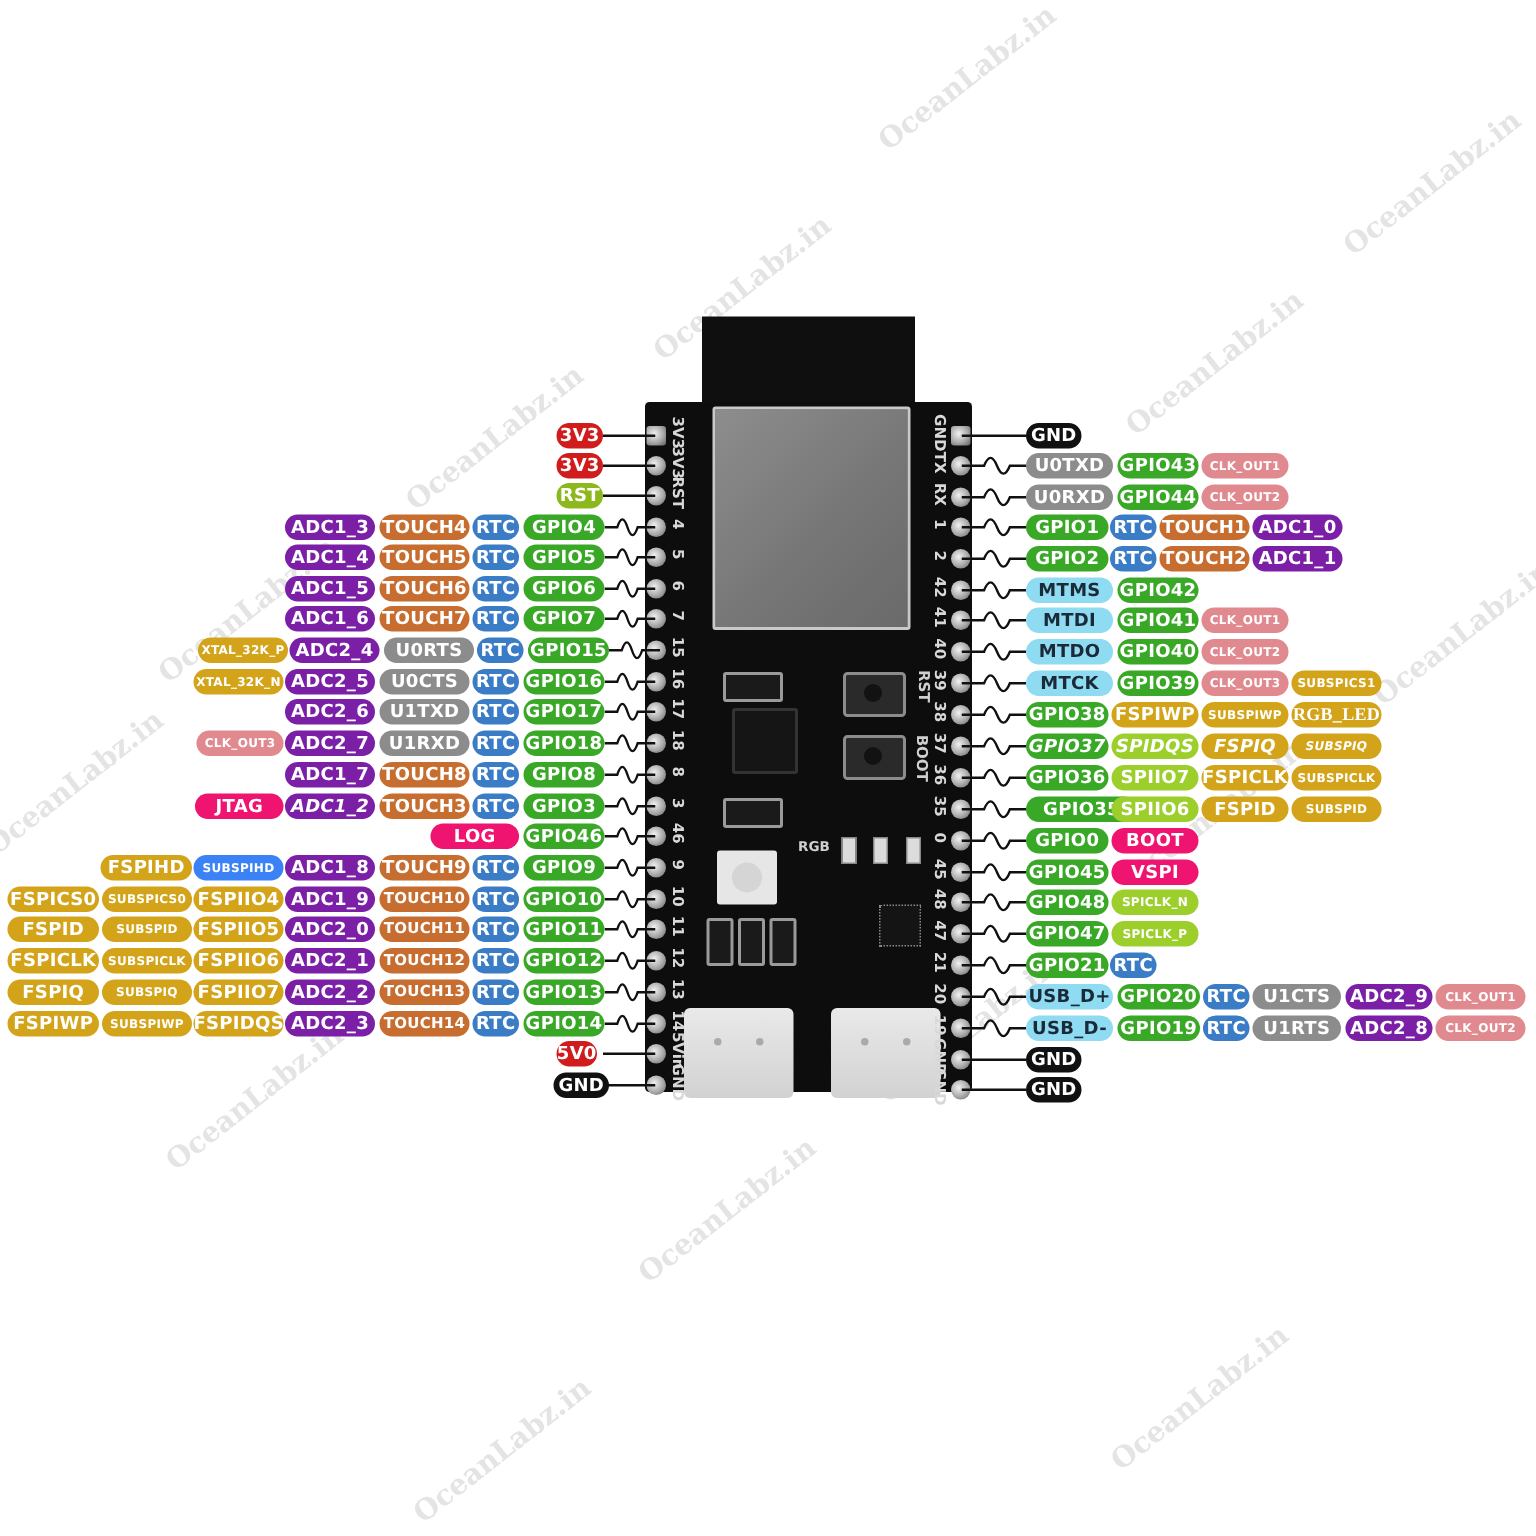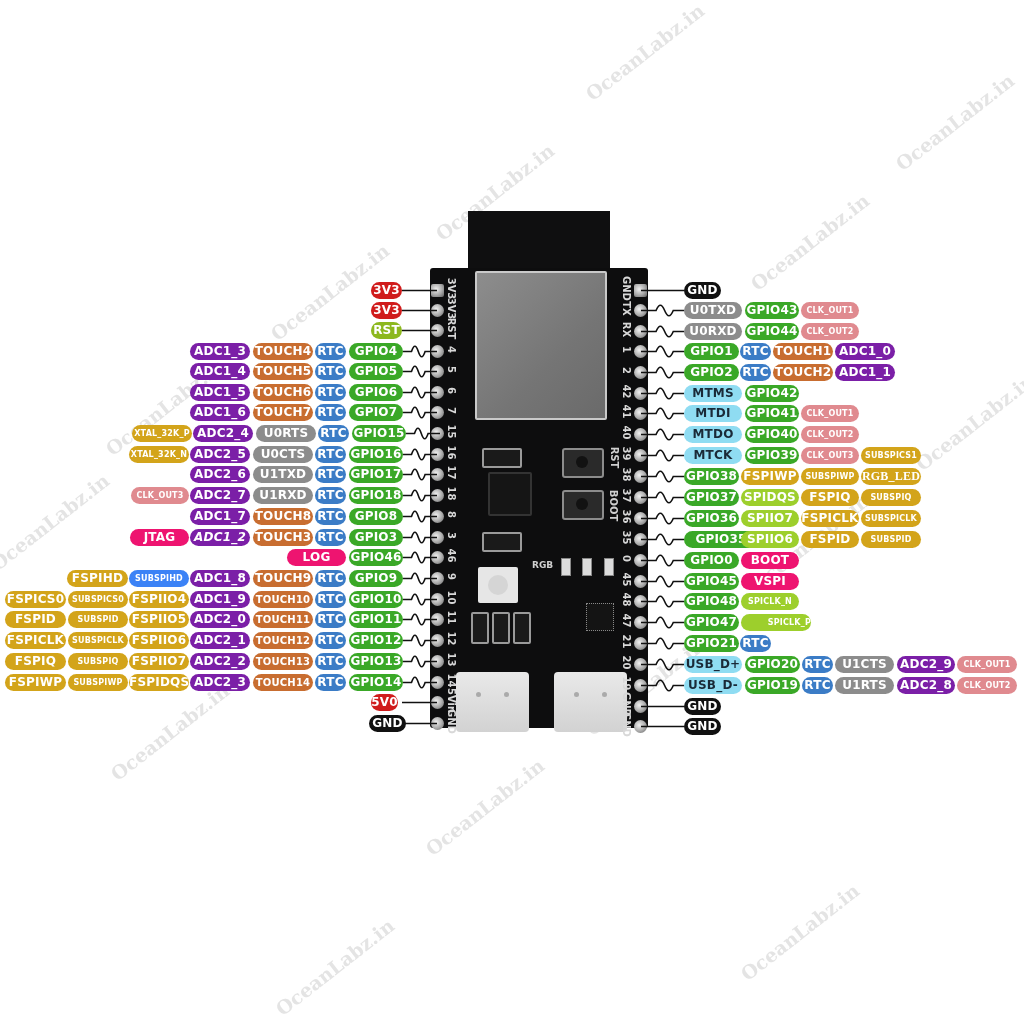--- a/index.html
+++ b/index.html
@@ -444,21 +444,21 @@
     </div>
     <div class="row" style="left: 0px; top: 468px; width: 1024px;">
       <svg width="43" height="17" class="wire" style="left: 641px; top: 0px;">
         <path d="M0 8.5 L15.05 8.5 Q19.349999999999998 -2 23.65 8.5 Q27.950000000000003 19 32.25 8.5 L43 8.5" stroke="#111" stroke-width="1.6" fill="none"></path>
       </svg>
       <div class="pill" style="left: 684px; width: 55px; background: rgb(58, 168, 39);">GPIO38</div>
       <div class="pill" style="left: 741px; width: 58px; background: rgb(211, 164, 26);">FSPIWP</div>
       <div class="pill sm" style="left: 801px; width: 58px; background: rgb(211, 164, 26);">SUBSPIWP</div>
       <div class="pill" style="left: 861px; width: 60px; background: rgb(211, 164, 26); font-family: Liberation Serif, serif;">RGB_LED</div>
     </div>
-    <div class="row" style="left: 0px; top: 489px; width: 1024px;">
+    <div class="row" style="left: 0px; top: 489px; width: 1024px; font-style: italic;">
       <svg width="43" height="17" class="wire" style="left: 641px; top: 0px;">
         <path d="M0 8.5 L15.05 8.5 Q19.349999999999998 -2 23.65 8.5 Q27.950000000000003 19 32.25 8.5 L43 8.5" stroke="#111" stroke-width="1.6" fill="none"></path>
       </svg>
       <div class="pill" style="left: 684px; width: 55px; background: rgb(58, 168, 39);">GPIO37</div>
       <div class="pill" style="left: 741px; width: 58px; background: rgb(157, 207, 44);">SPIDQS</div>
       <div class="pill" style="left: 801px; width: 58px; background: rgb(211, 164, 26);">FSPIQ</div>
       <div class="pill sm" style="left: 861px; width: 60px; background: rgb(211, 164, 26);">SUBSPIQ</div>
     </div>
     <div class="row" style="left: 0px; top: 510px; width: 1024px;">
       <svg width="43" height="17" class="wire" style="left: 641px; top: 0px;">
@@ -497,21 +497,21 @@
         <path d="M0 8.5 L15.05 8.5 Q19.349999999999998 -2 23.65 8.5 Q27.950000000000003 19 32.25 8.5 L43 8.5" stroke="#111" stroke-width="1.6" fill="none"></path>
       </svg>
       <div class="pill" style="left: 684px; width: 55px; background: rgb(58, 168, 39);">GPIO48</div>
       <div class="pill sm" style="left: 741px; width: 58px; background: rgb(157, 207, 44);">SPICLK_N</div>
     </div>
     <div class="row" style="left: 0px; top: 614px; width: 1024px;">
       <svg width="43" height="17" class="wire" style="left: 641px; top: 0px;">
         <path d="M0 8.5 L15.05 8.5 Q19.349999999999998 -2 23.65 8.5 Q27.950000000000003 19 32.25 8.5 L43 8.5" stroke="#111" stroke-width="1.6" fill="none"></path>
       </svg>
       <div class="pill" style="left: 684px; width: 55px; background: rgb(58, 168, 39);">GPIO47</div>
-      <div class="pill sm" style="left: 741px; width: 70px; background: rgb(157, 207, 44); text-align: right;">SPICLK_P</div>
+      <div class="pill sm" style="left: 741px; width: 58px; background: rgb(157, 207, 44);">SPICLK_P</div>
     </div>
     <div class="row" style="left: 0px; top: 635px; width: 1024px;">
       <svg width="43" height="17" class="wire" style="left: 641px; top: 0px;">
         <path d="M0 8.5 L15.05 8.5 Q19.349999999999998 -2 23.65 8.5 Q27.950000000000003 19 32.25 8.5 L43 8.5" stroke="#111" stroke-width="1.6" fill="none"></path>
       </svg>
       <div class="pill" style="left: 684px; width: 55px; background: rgb(58, 168, 39);">GPIO21</div>
       <div class="pill" style="left: 740px; width: 31px; background: rgb(59, 124, 198);">RTC</div>
     </div>
     <div class="row" style="left: 0px; top: 656px; width: 1024px;">
       <svg width="43" height="17" class="wire" style="left: 641px; top: 0px;">

